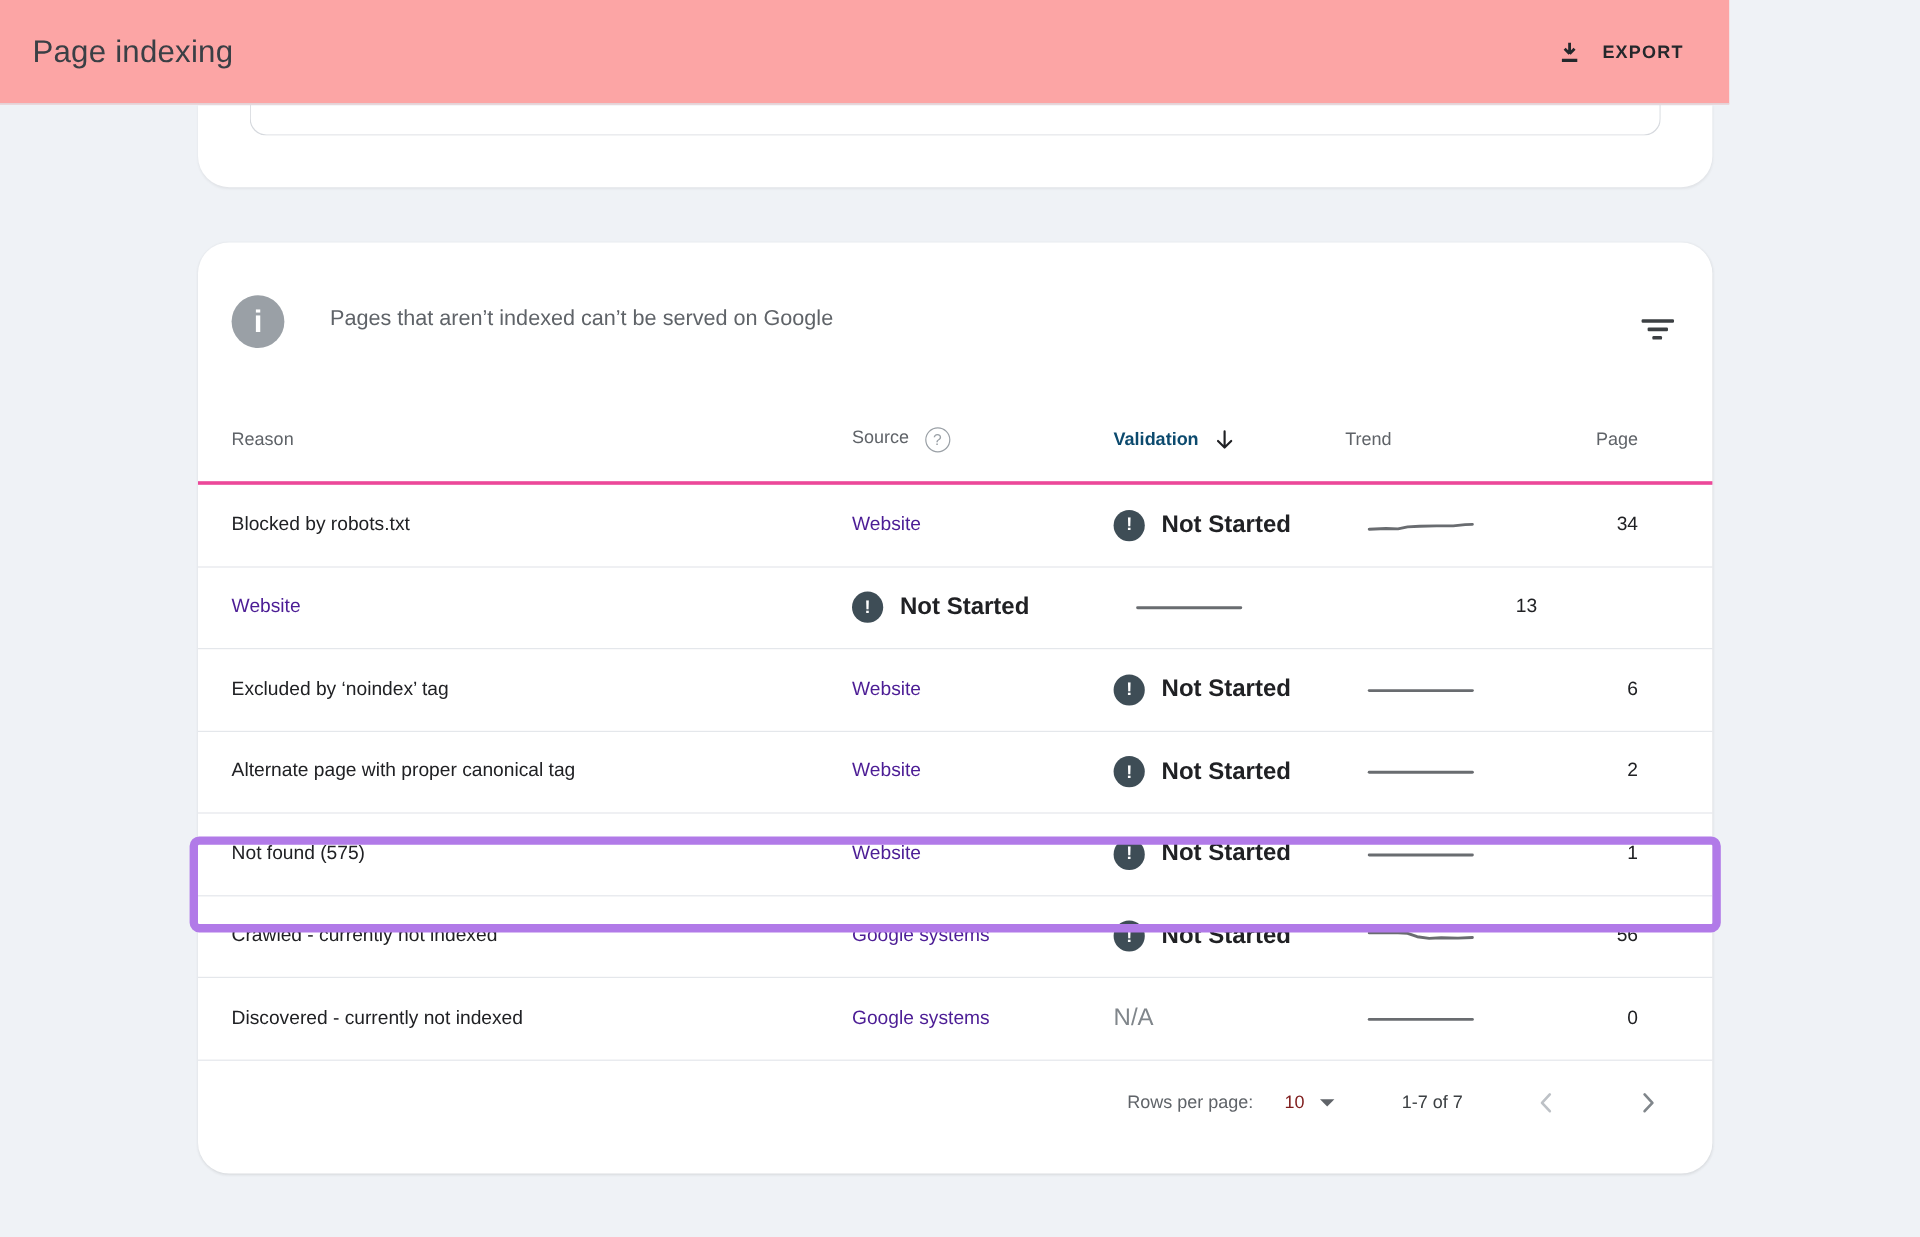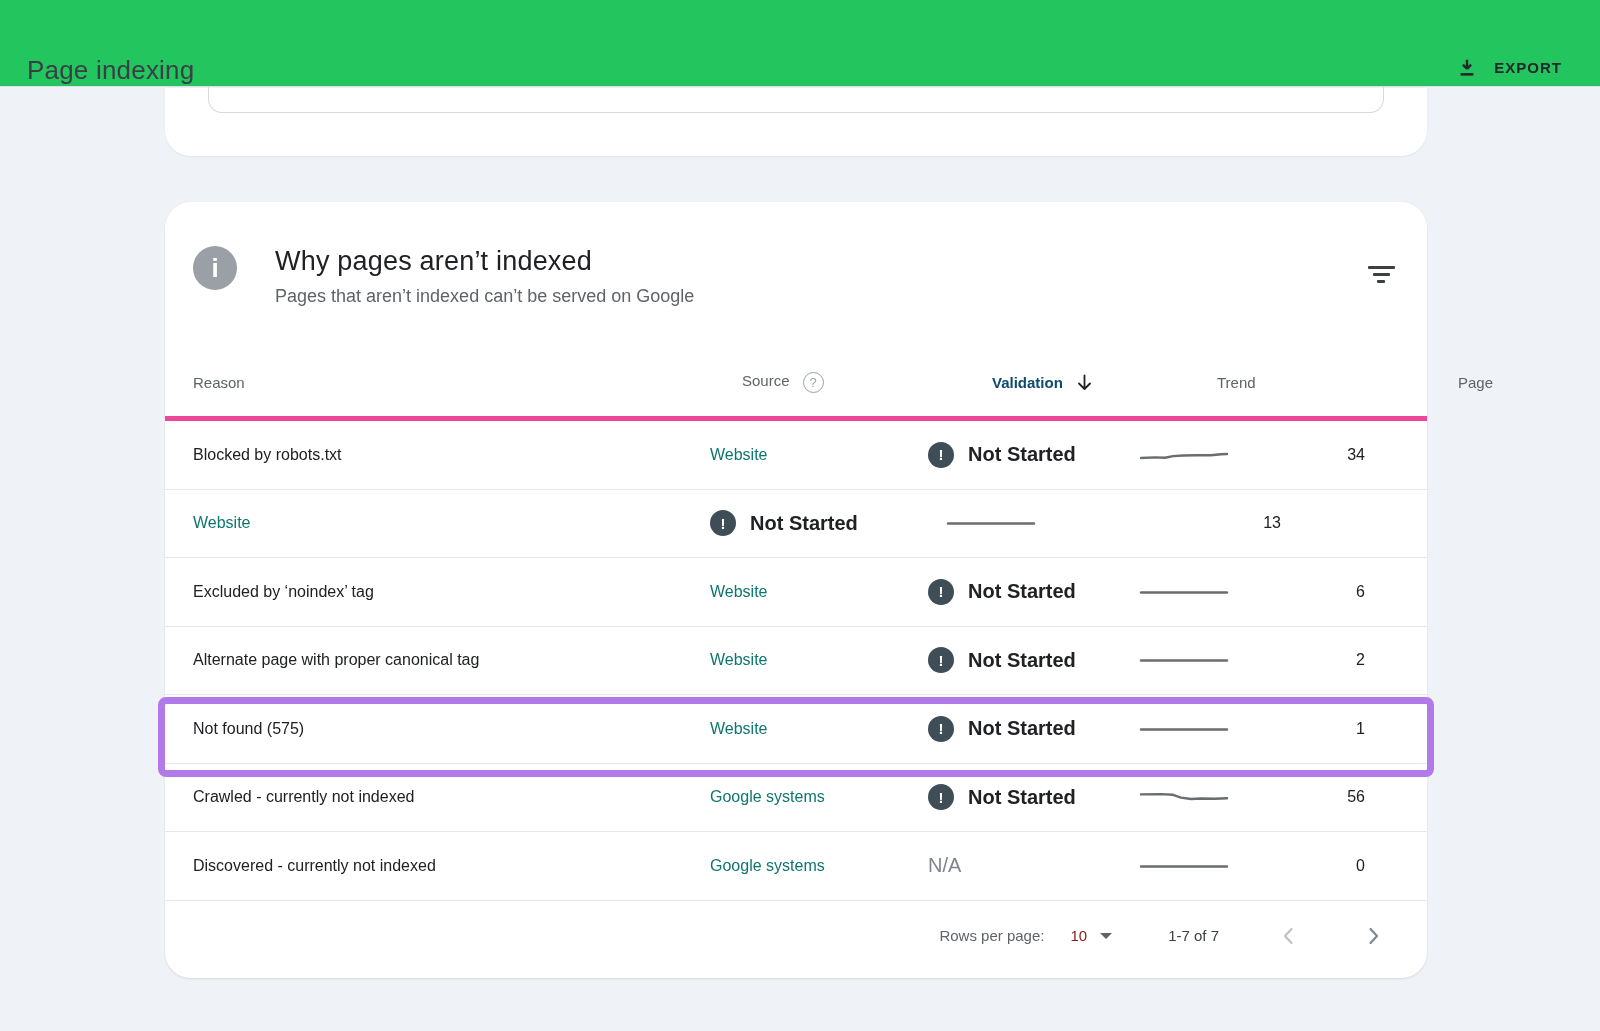--- a/index.html
+++ b/index.html
@@ -6,24 +6,24 @@
   html,body { width:1600px; height:1031px; }
   body {
     font-family:"Liberation Sans", sans-serif;
     background:#eff2f6;
     color:#202124;
     overflow:hidden;
     position:relative;
   }
   
   .topbar {
-    position:absolute; left:0; top:0; width:1600px; height:87px;
-    background:#22c55e;
+    position:absolute; left:0; top:0; width:1441px; height:87px;
+    background:#fca5a5;
     border-bottom:1px solid #dcdfe4;
-    display:flex; align-items:flex-end; justify-content:space-between;
+    display:flex; align-items:center; justify-content:space-between;
     padding:0 32px 0 27px;
   }
   .topbar h1 { font-size:26px; font-weight:400; color:#3a3f45; letter-spacing:.2px; }
   .export-btn {
     display:flex; align-items:center; gap:16px;
     background:none; border:none; cursor:pointer;
     font-family:inherit; font-size:15px; font-weight:700;
     letter-spacing:1px; color:#24282c; padding:8px 6px;
   }
   .export-btn svg { display:block; }
@@ -65,40 +65,39 @@
   .filter-btn i:nth-child(3){ width:8px; }
   
   .grid-row {
     display:grid;
     grid-template-columns:517px 218px 193px 160px 84px;
     align-items:center;
     padding:0 62px 0 28px;
   }
   .thead {
     margin-top:42px; height:72px;
-    border-bottom:5px solid #ec4899;
-    gap:32px;
+    border-bottom:3px solid #ec4899;
   }
   .thead .col { font-size:15px; color:#5f6368; }
   .thead .col.sorted { color:#0c4a6e; font-weight:700; display:flex; align-items:center; gap:13px; }
   .thead .col.source { display:flex; align-items:flex-start; gap:13px; }
   .thead .col.pages { text-align:right; }
   .help-circle {
     width:21px; height:21px; border-radius:50%;
     border:1.6px solid #9aa0a6; color:#9aa0a6;
     display:flex; align-items:center; justify-content:center;
     font-size:13px; font-weight:400; cursor:pointer; background:none;
   }
   .sort-arrow svg { display:block; }
   .trow {
     height:68.5px; border-bottom:1px solid #e4e7eb; cursor:pointer;
   }
   .trow:last-child { border-bottom:1px solid #e4e7eb; }
   .cell-reason { font-size:16px; font-weight:400; color:#202124; }
-  .cell-source { font-size:16px; color:#0f766e; }
+  .cell-source { font-size:16px; color:#4c1d95; }
   .cell-validation { display:flex; align-items:center; gap:14px; }
   .vicon {
     width:26px; height:26px; border-radius:50%; flex:0 0 26px;
     background:#3e4d56; color:#fff;
     display:flex; align-items:center; justify-content:center;
     font-size:15px; font-weight:700;
   }
   .vtext { font-size:20px; font-weight:700; color:#202124; }
   .vtext.na { font-weight:400; color:#80868b; margin-left:0; }
   .cell-trend { padding-left:18px; }
@@ -152,21 +151,20 @@
 
   <div class="partial-card">
     <div class="inner-box"></div>
   </div>
 
   <section class="card">
 
     <div class="card-head">
       <div class="info-circle" style="background: rgb(154, 160, 166);">i</div>
       <div class="head-text">
-        <div class="title">Why pages aren’t indexed</div>
         <div class="subtitle">Pages that aren’t indexed can’t be served on Google</div>
       </div>
       <button class="filter-btn" aria-label="filter">
         <i></i>
           <i></i>
           <i></i>
       </button>
     </div>
 
     <div class="grid-row thead">

